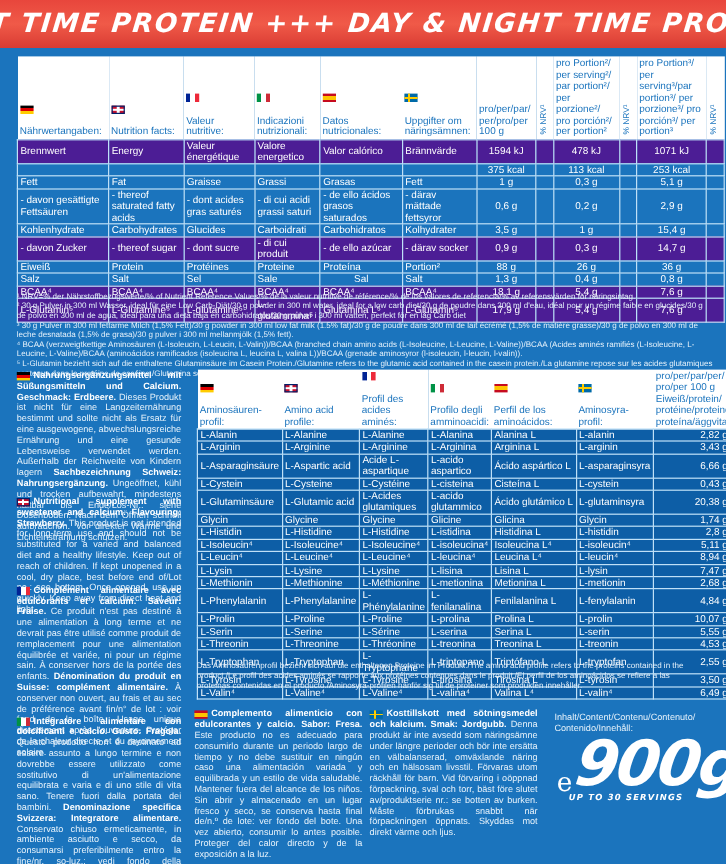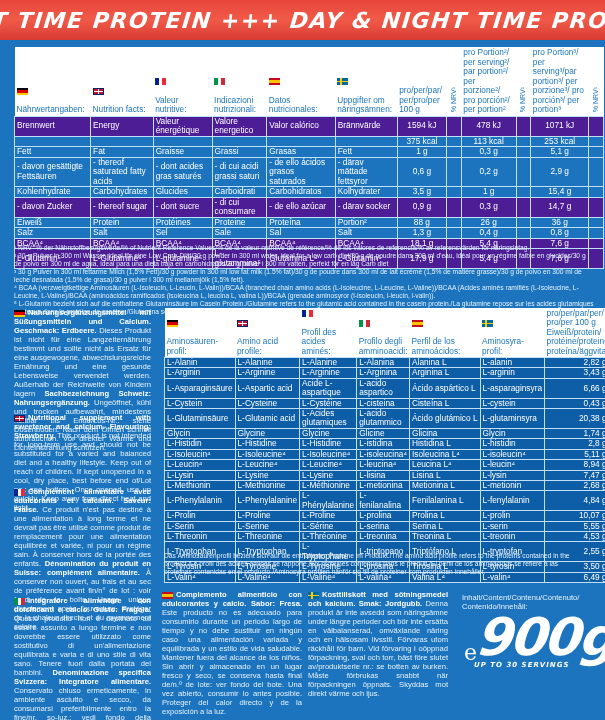--- a/index.html
+++ b/index.html
@@ -131,21 +131,21 @@
           <td class="v"></td>
           <td class="v">1 g</td>
           <td class="v"></td>
           <td class="v">15,4 g</td>
           <td class="v"></td>
         </tr>
         <tr class="dk">
           <td style="white-space: normal;">- davon Zucker</td>
           <td style="white-space: normal;">- thereof sugar</td>
           <td style="white-space: normal;">- dont sucre</td>
-          <td style="white-space: normal;">- di cui consumare</td>
+          <td style="white-space: normal;">- di cui produit</td>
           <td style="white-space: normal;">- de ello azúcar</td>
           <td style="white-space: normal;">- därav socker</td>
           <td class="v">0,9 g</td>
           <td class="v"></td>
           <td class="v">0,3 g</td>
           <td class="v"></td>
           <td class="v">14,7 g</td>
           <td class="v"></td>
         </tr>
         <tr>
@@ -160,21 +160,21 @@
           <td class="v">26 g</td>
           <td class="v"></td>
           <td class="v">36 g</td>
           <td class="v"></td>
         </tr>
         <tr>
           <td style="white-space: normal;">Salz</td>
           <td style="white-space: normal;">Salt</td>
           <td style="white-space: normal;">Sel</td>
           <td style="white-space: normal;">Sale</td>
-          <td style="white-space: normal;">Sal</td>
+          <td style="white-space: normal; text-align: center;">Sal</td>
           <td style="white-space: normal;">Salt</td>
           <td class="v">1,3 g</td>
           <td class="v"></td>
           <td class="v">0,4 g</td>
           <td class="v"></td>
           <td class="v">0,8 g</td>
           <td class="v"></td>
         </tr>
         <tr class="dk">
           <td style="white-space: normal;">BCAA⁴</td>

